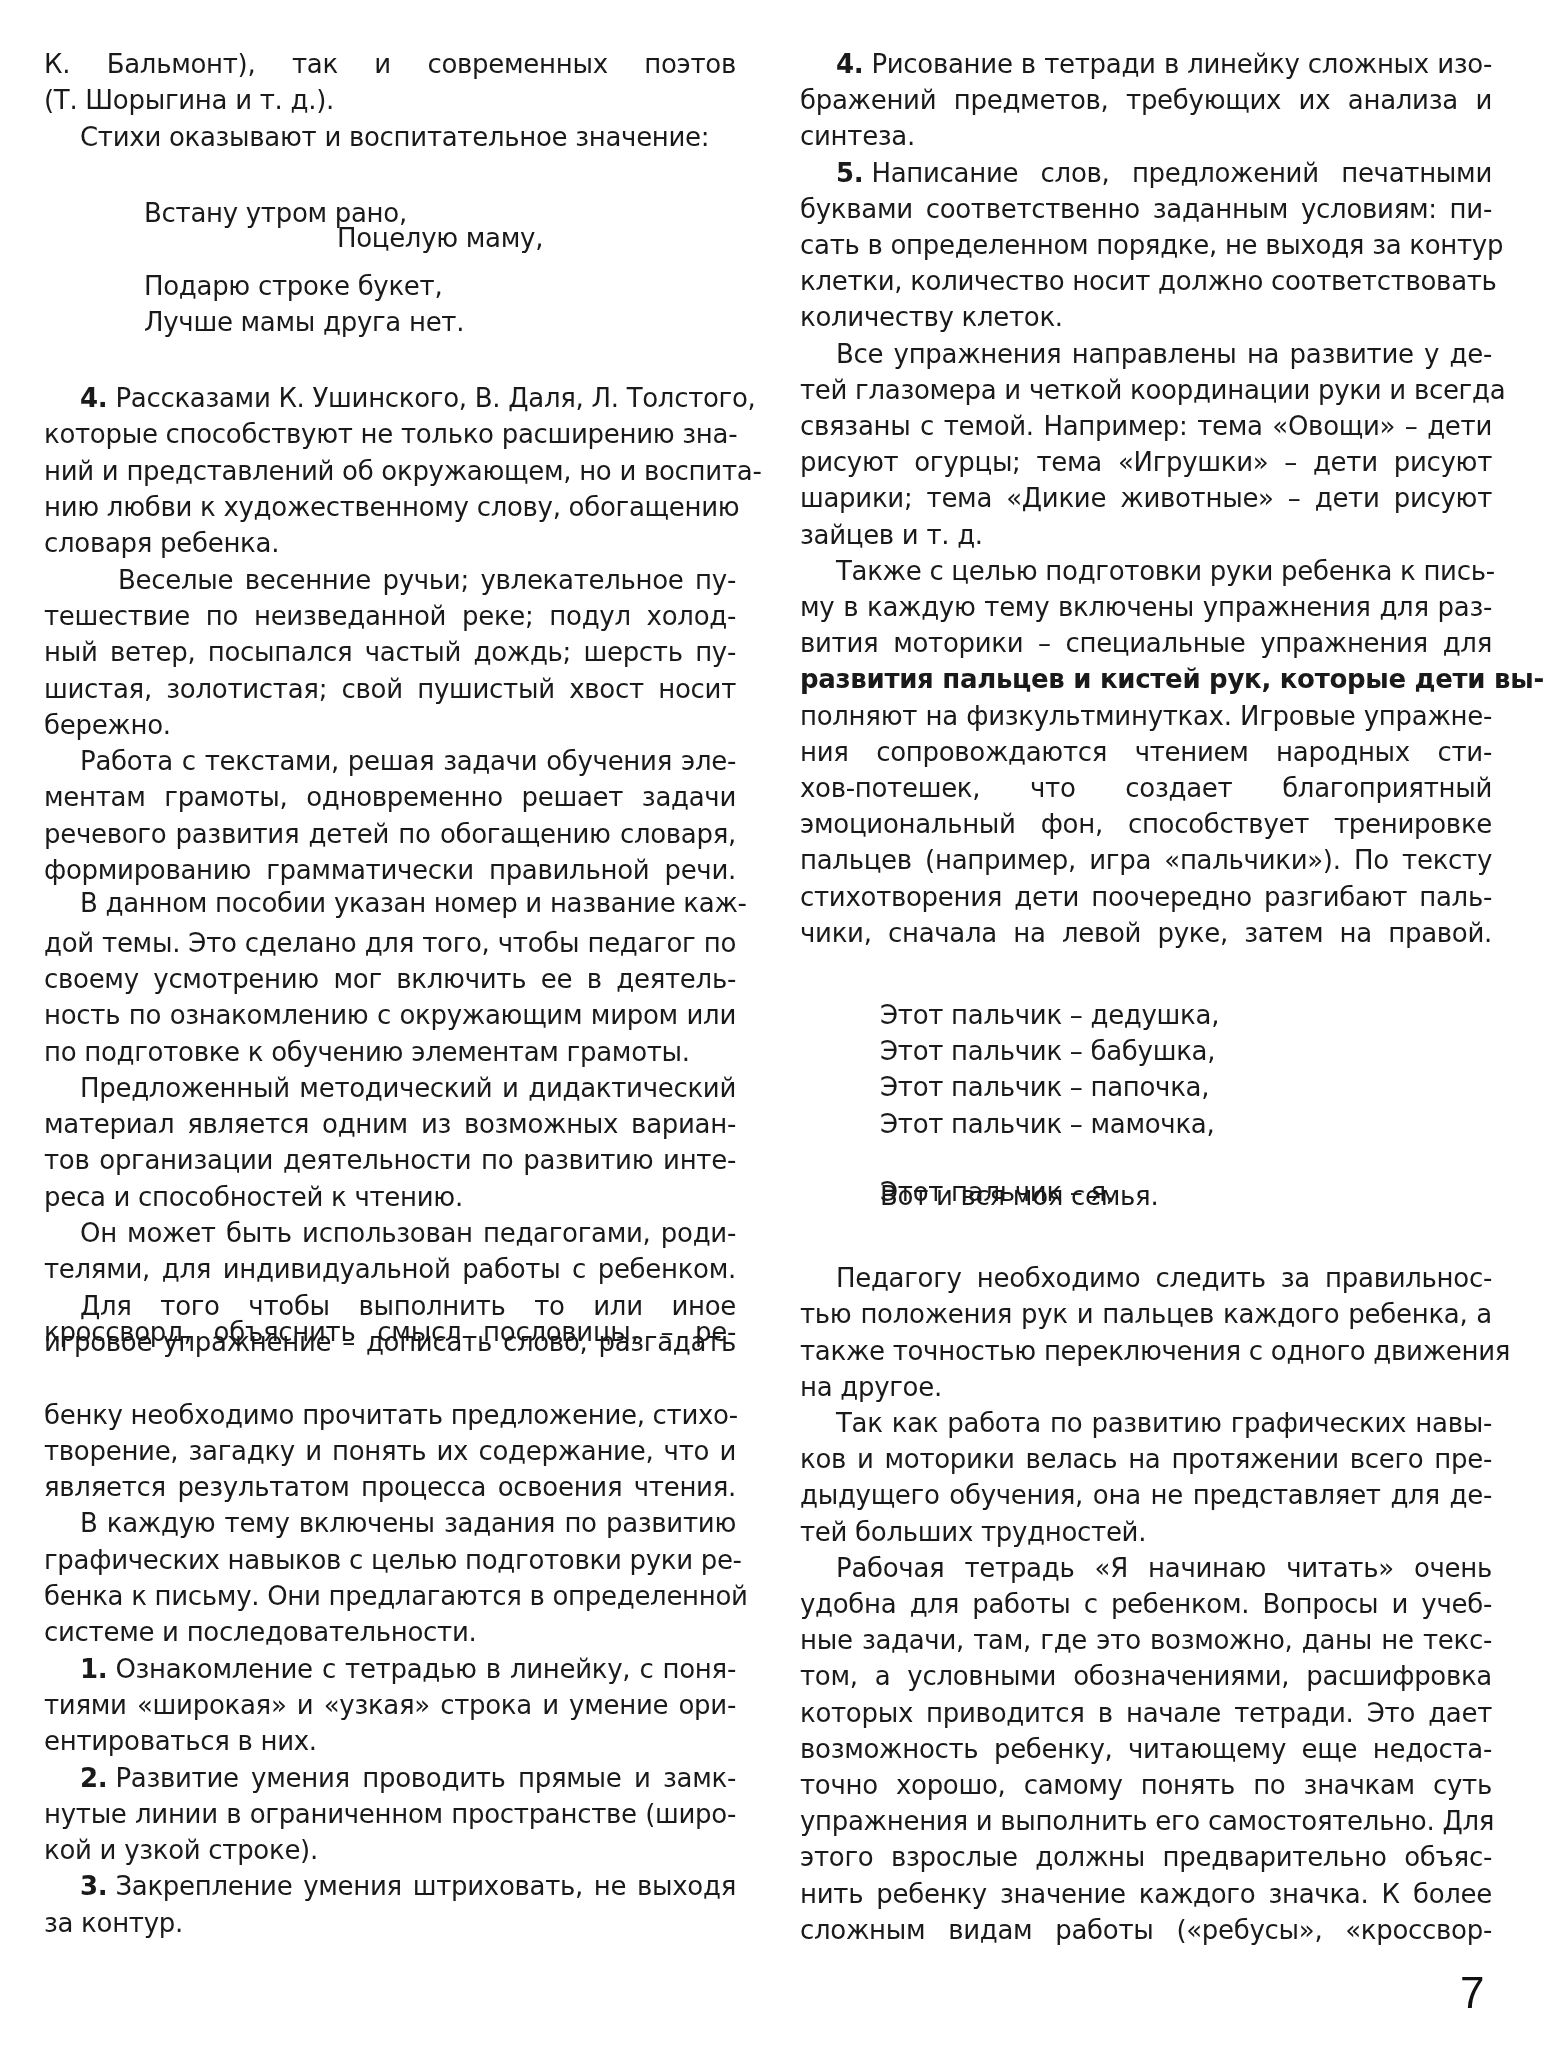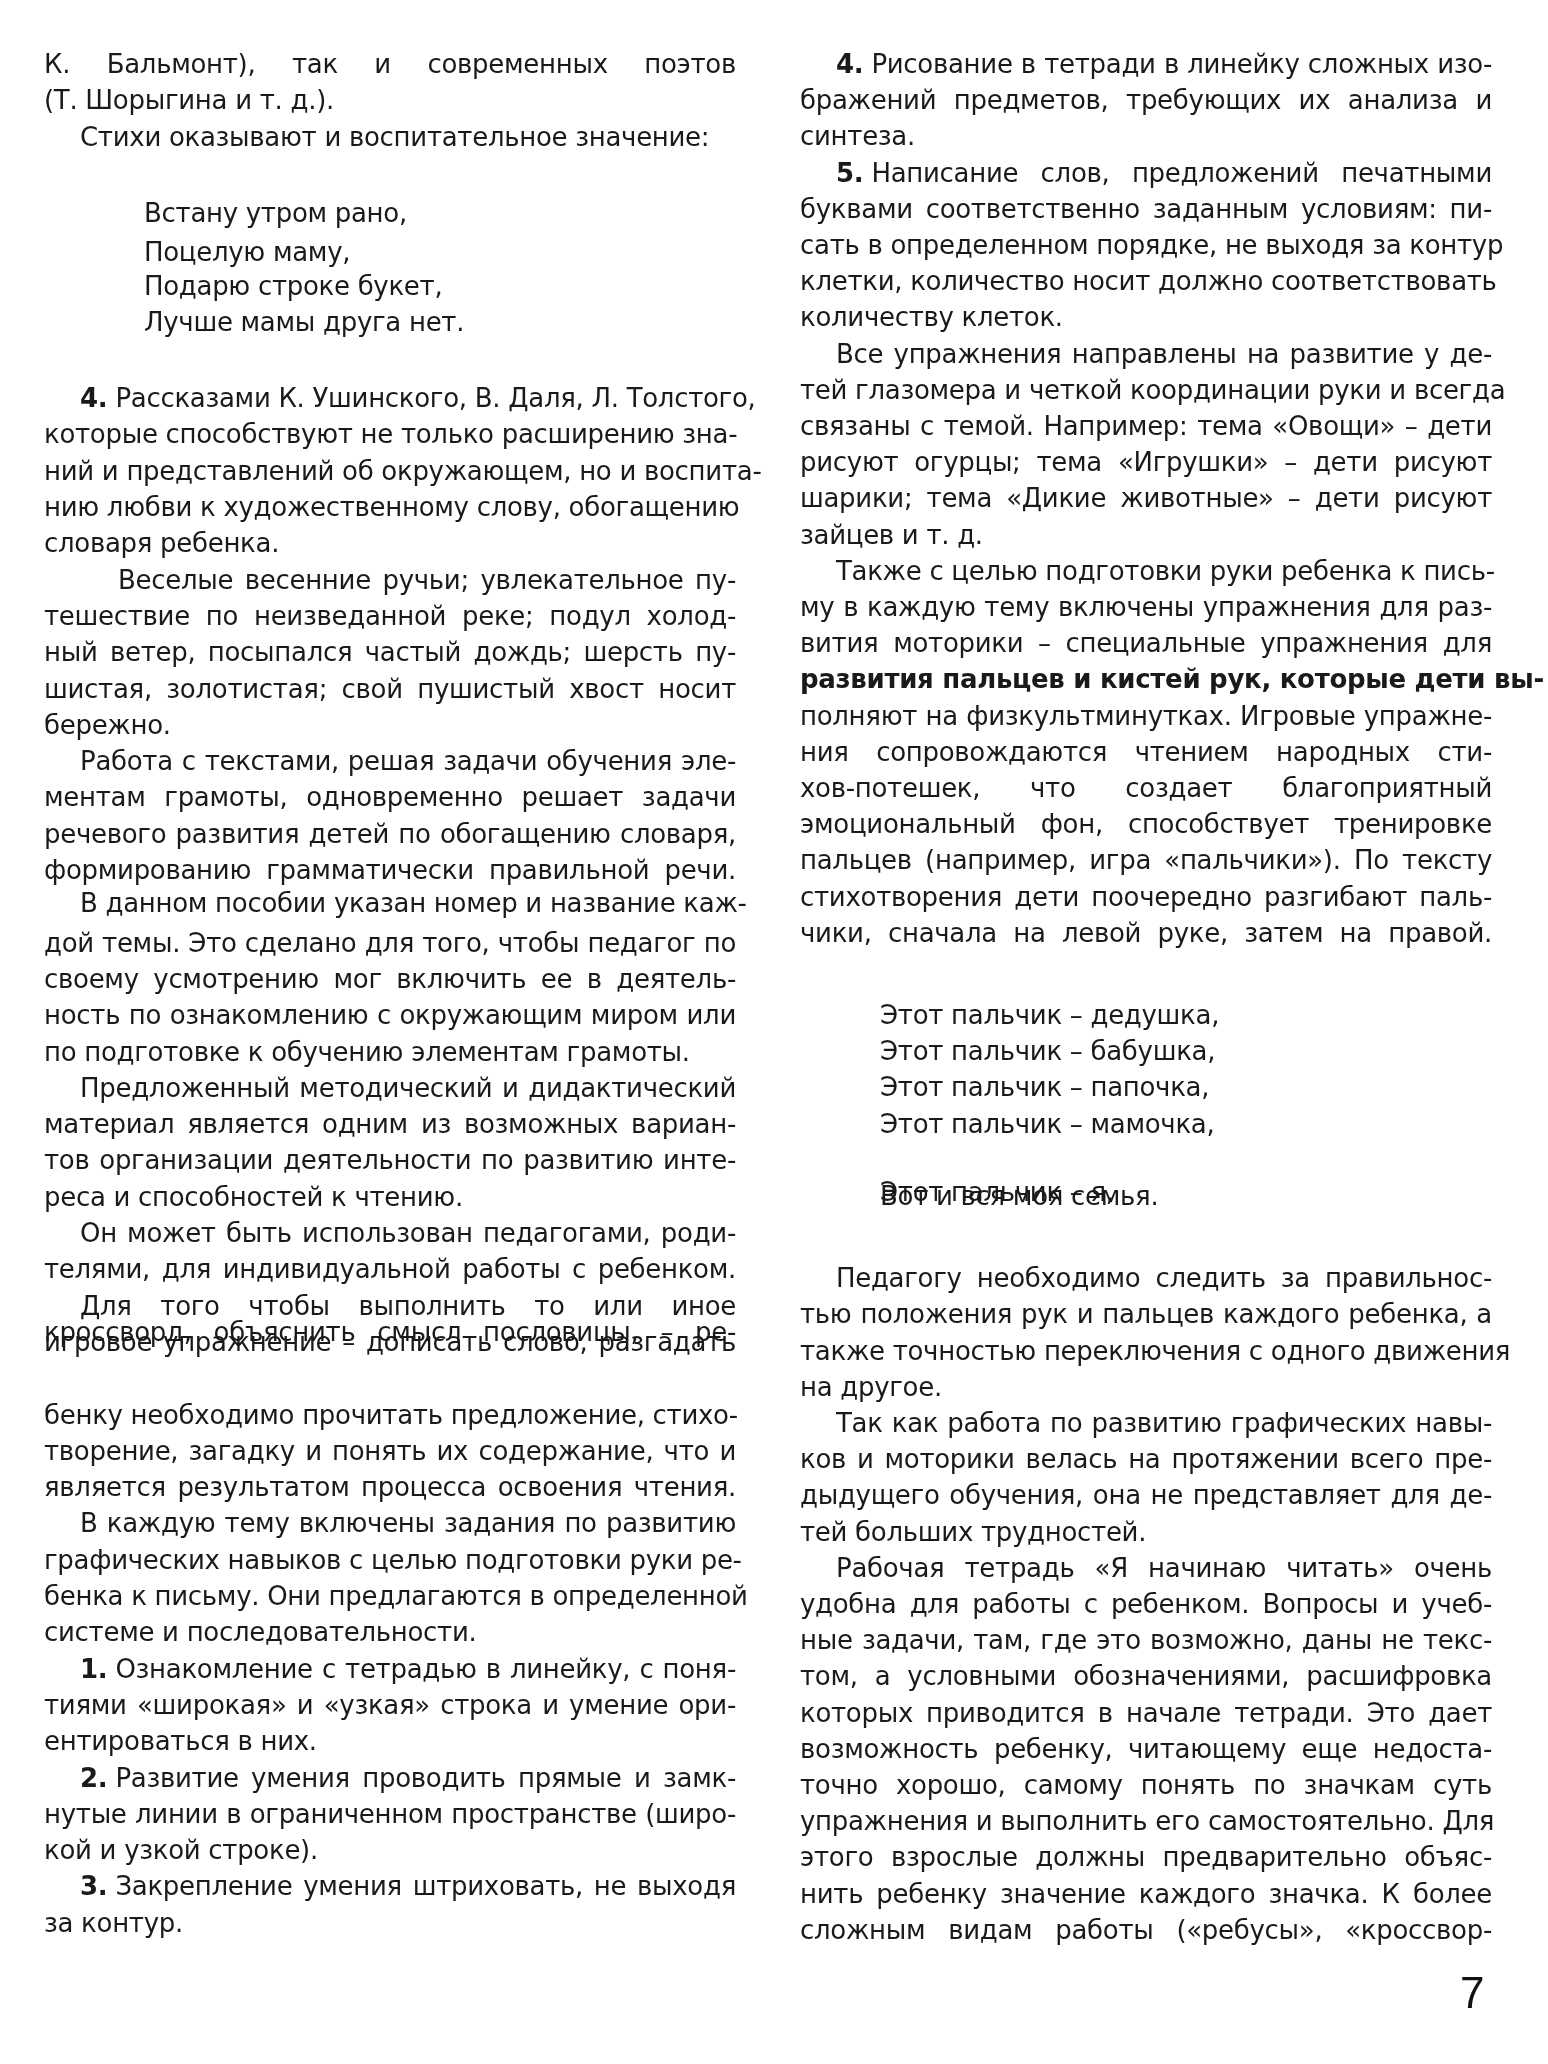--- a/index.html
+++ b/index.html
@@ -28,21 +28,21 @@
   }
 </style>
 </head>
 <body>
 
 <div id="col-left" class="col">
     <div class="ln j" style="top: 0px;"><span>К. Бальмонт), так и современных поэтов</span></div>
     <div class="ln" style="top: 36.3px;"><span>(Т. Шорыгина и т. д.).</span></div>
     <div class="ln ind" style="top: 72.6px;"><span>Стихи оказывают и воспитательное значение:</span></div>
     <div class="ln poem" style="top: 148.9px;"><span>Встану утром рано,</span></div>
-    <div class="ln poem" style="top: 188px;"><span>Поцелую маму,</span></div>
+    <div class="ln poem" style="top: 174px; text-align: center;"><span>Поцелую маму,</span></div>
     <div class="ln poem" style="top: 221.5px;"><span>Подарю строке букет,</span></div>
     <div class="ln poem" style="top: 257.8px;"><span>Лучше мамы друга нет.</span></div>
     <div class="ln j ind" style="top: 334.1px;"><span class="num">4.</span><span>Рассказами К. Ушинского, В. Даля, Л. Толстого,</span></div>
     <div class="ln j" style="top: 370.4px;"><span>которые способствуют не только расширению зна-</span></div>
     <div class="ln j" style="top: 406.7px;"><span>ний и представлений об окружающем, но и воспита-</span></div>
     <div class="ln j" style="top: 443px;"><span>нию любви к художественному слову, обогащению</span></div>
     <div class="ln" style="top: 479.3px;"><span>словаря ребенка.</span></div>
     <div class="ln j ind2" style="top: 515.6px;"><span>Веселые весенние ручьи; увлекательное пу-</span></div>
     <div class="ln j" style="top: 551.9px;"><span>тешествие по неизведанной реке; подул холод-</span></div>
     <div class="ln j" style="top: 588.2px;"><span>ный ветер, посыпался частый дождь; шерсть пу-</span></div>

